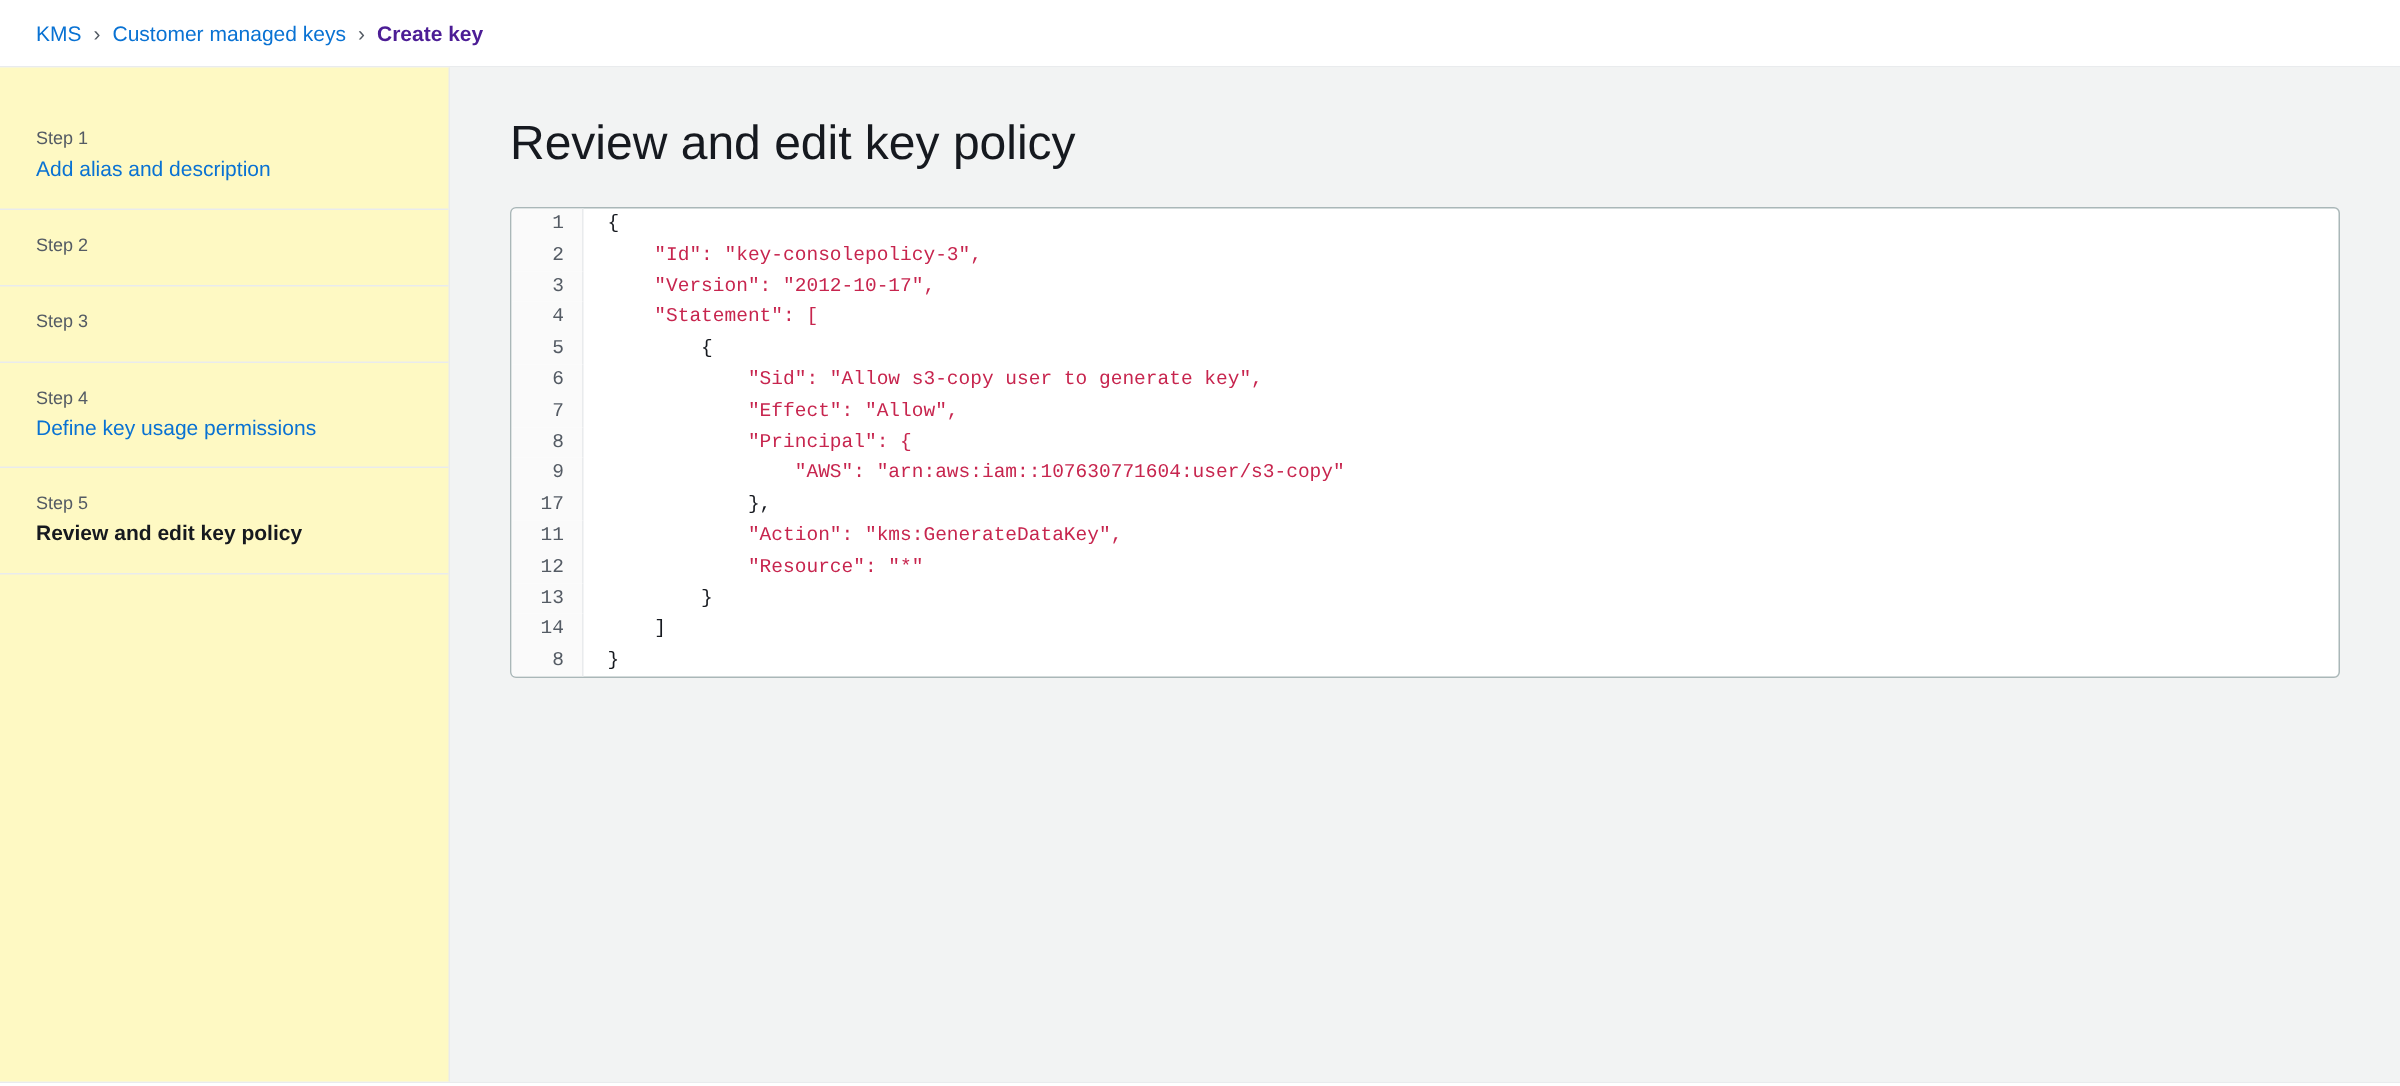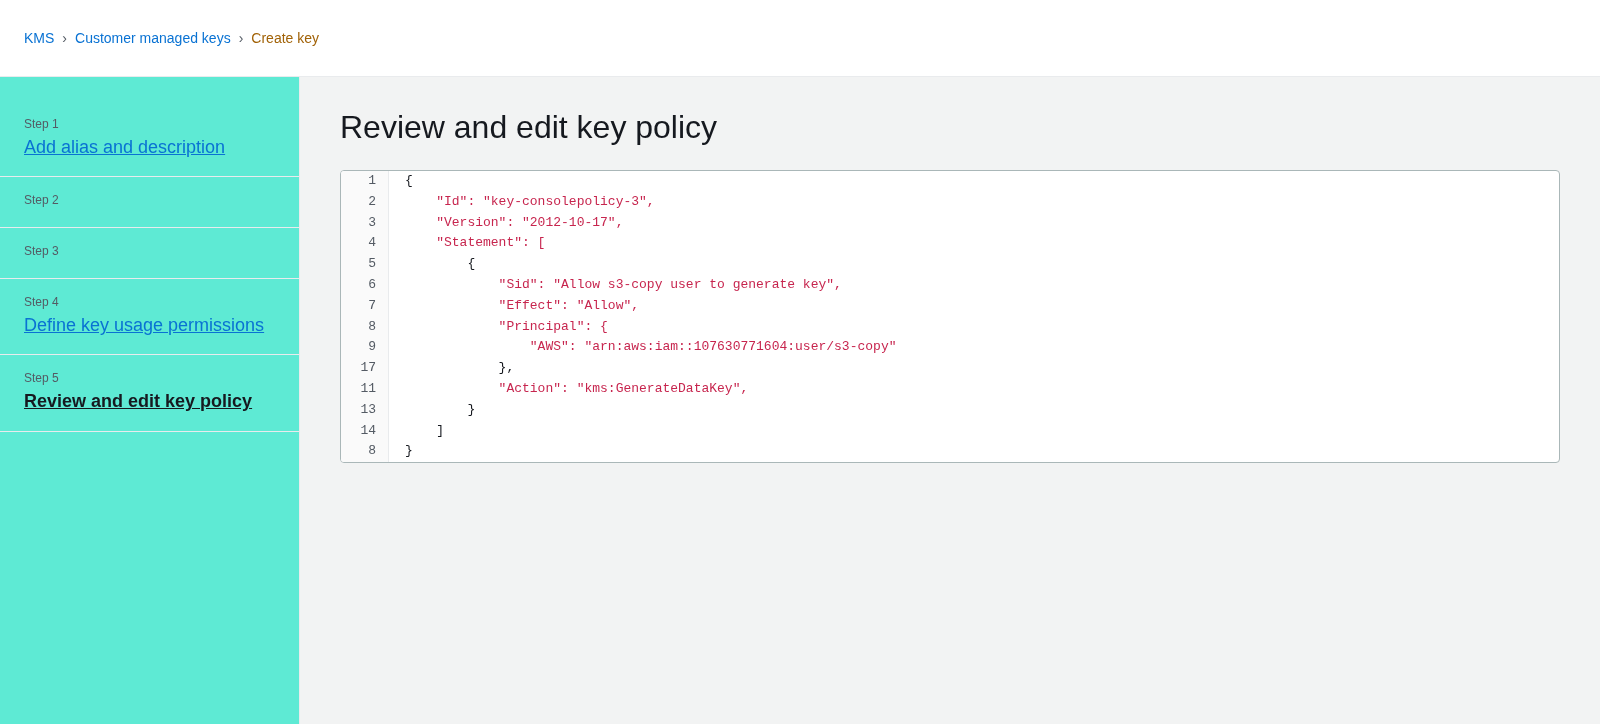--- a/index.html
+++ b/index.html
@@ -8,67 +8,67 @@
       background: #f2f3f3;
       color: #16191f;
       font-size: 14px;
       min-height: 724px;
     }
 
     
     .breadcrumb {
       display: flex;
       align-items: flex-end;
-      padding: 30px 24px;
+      padding: 14px 24px;
       background: #fff;
       border-bottom: 1px solid #e9ebed;
       gap: 8px;
     }
     .breadcrumb-item {
       color: #0972d3;
       font-size: 14px;
       cursor: pointer;
     }
     .breadcrumb-item.current {
-      color: #a16207;
+      color: #4c1d95;
       cursor: default;
+      font-weight: bold;
     }
     .breadcrumb-sep {
       color: #545b64;
       font-size: 14px;
     }
 
     
     .layout {
       display: flex;
       min-height: calc(724px - 48px);
     }
 
     
     .sidebar {
       width: 300px;
-      background: #5eead4;
+      background: #fef9c3;
       border-right: 1px solid #e9ebed;
       padding: 24px 0;
       flex-shrink: 0;
     }
     .sidebar-step {
       padding: 16px 24px;
       border-bottom: 1px solid #e9ebed;
     }
     .step-label {
       font-size: 12px;
       color: #545b64;
       margin-bottom: 4px;
     }
     .step-title {
-      font-size: 18px;
+      font-size: 14px;
       color: #0972d3;
       line-height: 1.4;
-      text-decoration: underline;
     }
     .step-title.active {
       color: #16191f;
       font-weight: bold;
     }
 
     
     .main {
       flex: 1;
       padding: 32px 40px;
@@ -202,20 +202,24 @@
         </div>
         <div class="code-line">
           <span class="line-number">17</span>
           <span class="line-content black">            },</span>
         </div>
         <div class="code-line">
           <span class="line-number">11</span>
           <span class="line-content">            "Action": "kms:GenerateDataKey",</span>
         </div>
         <div class="code-line">
+          <span class="line-number">12</span>
+          <span class="line-content">            "Resource": "*"</span>
+        </div>
+        <div class="code-line">
           <span class="line-number">13</span>
           <span class="line-content black">        }</span>
         </div>
         <div class="code-line">
           <span class="line-number">14</span>
           <span class="line-content black">    ]</span>
         </div>
         <div class="code-line">
           <span class="line-number">8</span>
           <span class="line-content black">}</span>

